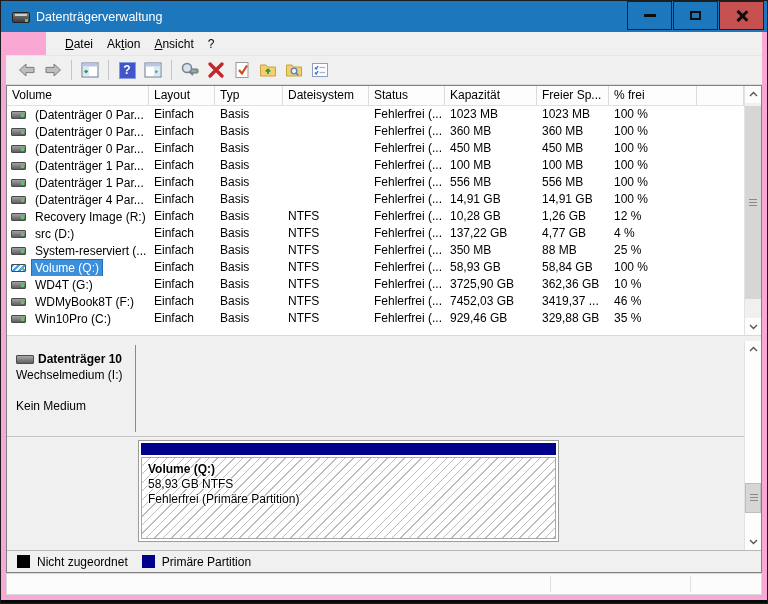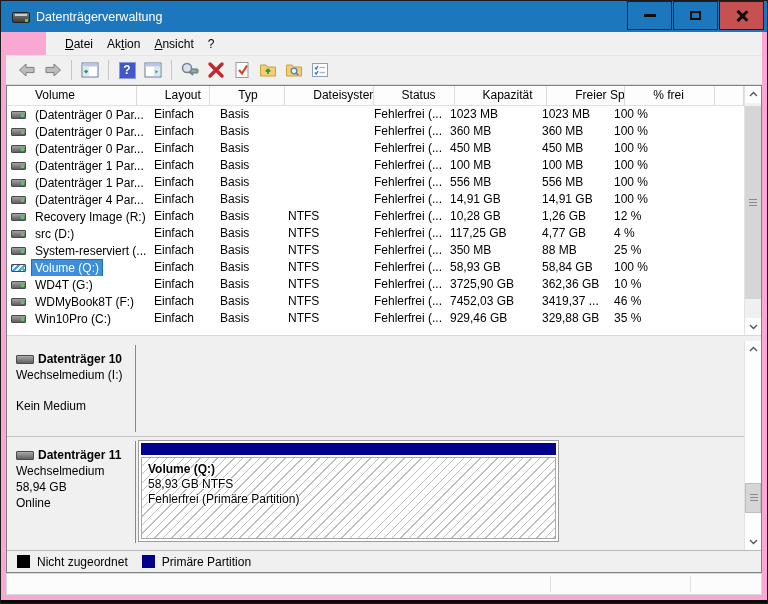--- a/index.html
+++ b/index.html
@@ -42,21 +42,21 @@
   .tb-sep { width: 1px; height: 20px; background: #c6c6c6; margin: 0 5px; }
   .help-box { width: 17px; height: 17px; background: #4156c8; border: 1px solid #8c9ae0;
     color: #fff; font-weight: bold; font-size: 12px; display: flex; align-items: center; justify-content: center; }
   
   .console { position: absolute; left: 5px; right: 5px; top: 84px; height: 488px;
     background: #f0f0f0; border: 1px solid #828282; }
   
   .listview { position: relative; height: 249px; background: #fff; overflow: hidden; }
   .lv-inner { position: absolute; left: 0; top: 0; right: 17px; bottom: 0; }
   .lv-header { display: flex; height: 20px; background: #fdfdfd; border-bottom: 1px solid #e0e0e0; }
-  .hcell { border-right: 1px solid #dcdcdc; padding: 2px 0 0 5px; white-space: nowrap; overflow: hidden; margin-left: 23px; }
+  .hcell { border-right: 1px solid #dcdcdc; padding: 2px 0 0 5px; white-space: nowrap; overflow: hidden; }
   .hfill { flex: 1; }
   .row { display: flex; height: 17px; line-height: 16px; white-space: nowrap; }
   .cell { overflow: hidden; padding-left: 5px; }
   .c-volume { display: flex; align-items: center; padding-left: 4px; }
   .w0 { width: 142px; } .w1 { width: 66px; } .w2 { width: 68px; } .w3 { width: 86px; }
   .w4 { width: 76px; } .w5 { width: 92px; } .w6 { width: 72px; } .w7 { width: 88px; }
   .vol-ico { flex: 0 0 auto; width: 15px; height: 8px; margin-right: 5px; border: 1px solid #4a4a4a;
     background: linear-gradient(#a2a2a2, #5f5f5f); position: relative; border-radius: 1px; }
   .vol-ico::after { content: ""; position: absolute; right: 1px; top: 2px; width: 3px; height: 3px; background: #3ddb44; }
   .row.selected .vol-ico { background: repeating-linear-gradient(135deg, #4a9be0 0 2px, #eaf3fc 2px 4px); }
@@ -327,21 +327,21 @@
   </div>
             <div class="row">
     <span class="cell c-volume w0">
                 <span class="vol-ico"></span>
                 <span class="vol-label">src (D:)</span>
               </span>
     <span class="cell w1 c-layout">Einfach</span>
     <span class="cell w2 c-typ">Basis</span>
     <span class="cell w3 c-fs">NTFS</span>
     <span class="cell w4 c-status">Fehlerfrei (...</span>
-    <span class="cell w5 c-kapazitaet">117,25 GB</span>
+    <span class="cell w5 c-kapazitaet">137,22 GB</span>
     <span class="cell w6 c-frei">4,77 GB</span>
     <span class="cell w7 c-pct">4 %</span>
   </div>
             <div class="row">
     <span class="cell c-volume w0">
                 <span class="vol-ico"></span>
                 <span class="vol-label">System-reserviert (...</span>
               </span>
     <span class="cell w1 c-layout">Einfach</span>
     <span class="cell w2 c-typ">Basis</span>
@@ -436,29 +436,20 @@
               <span class="disk-ico"></span>
               <span>Datenträger 10</span>
             </div>
           <div class="disk-line">Wechselmedium (I:)</div>
           <div class="disk-line"></div>
           <div class="disk-line">Kein Medium</div>
         </div>
       </div>
 
       <div class="disk-row disk-row2">
-        <div class="disk-info">
-          <div class="disk-name">
-              <span class="disk-ico"></span>
-              <span>Datenträger 11</span>
-            </div>
-          <div class="disk-line">Wechselmedium</div>
-          <div class="disk-line">58,94 GB</div>
-          <div class="disk-line">Online</div>
-        </div>
         <div class="partition">
           <div class="part-head"></div>
           <div class="part-body">
             <div class="part-label halo">Volume  (Q:)</div>
             <div class="halo">58,93 GB NTFS</div>
             <div class="halo">Fehlerfrei (Primäre Partition)</div>
           </div>
         </div>
       </div>
 

